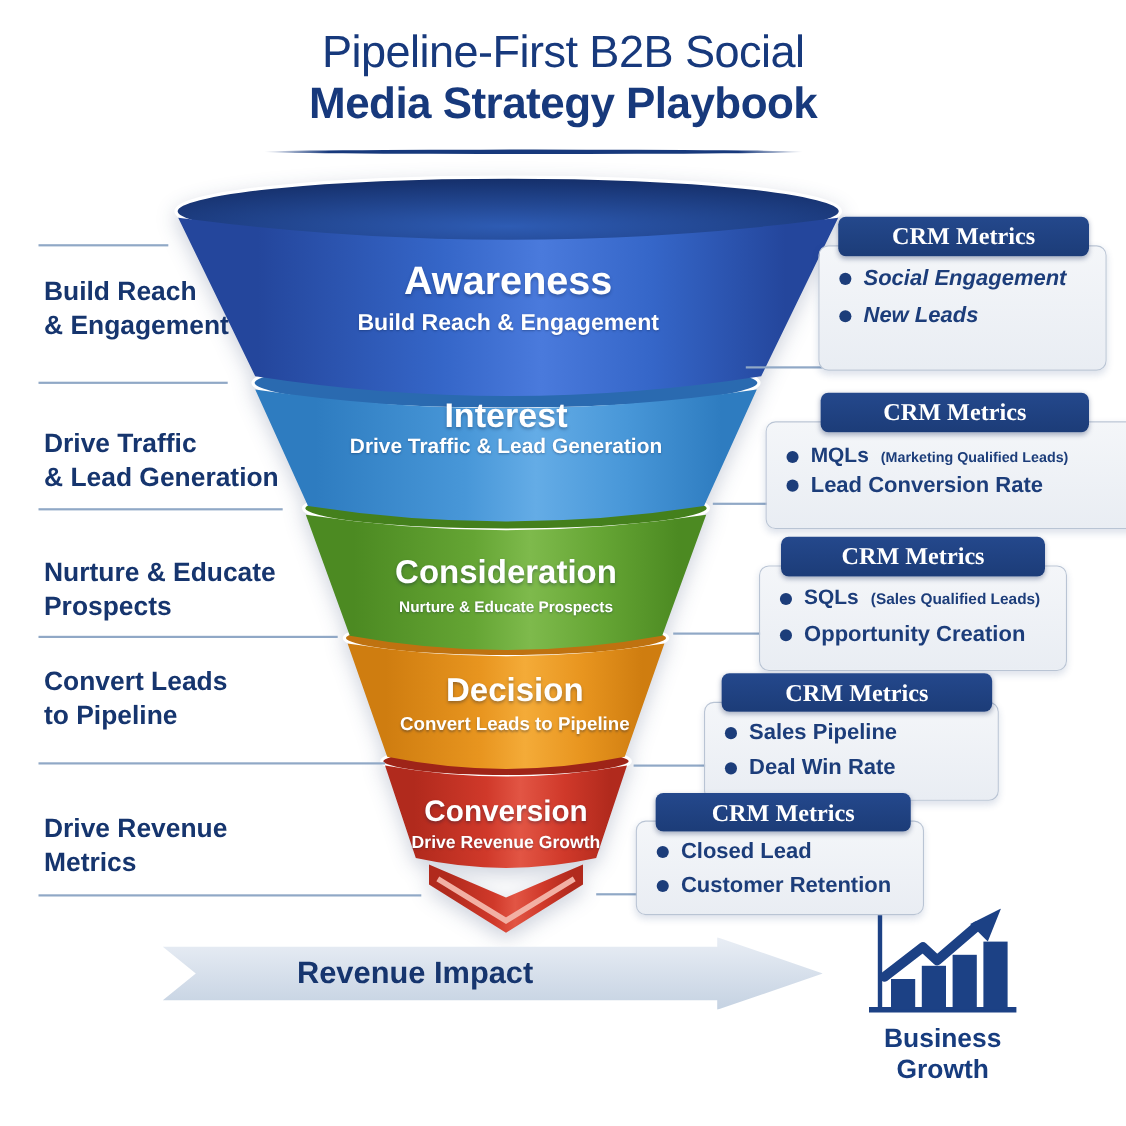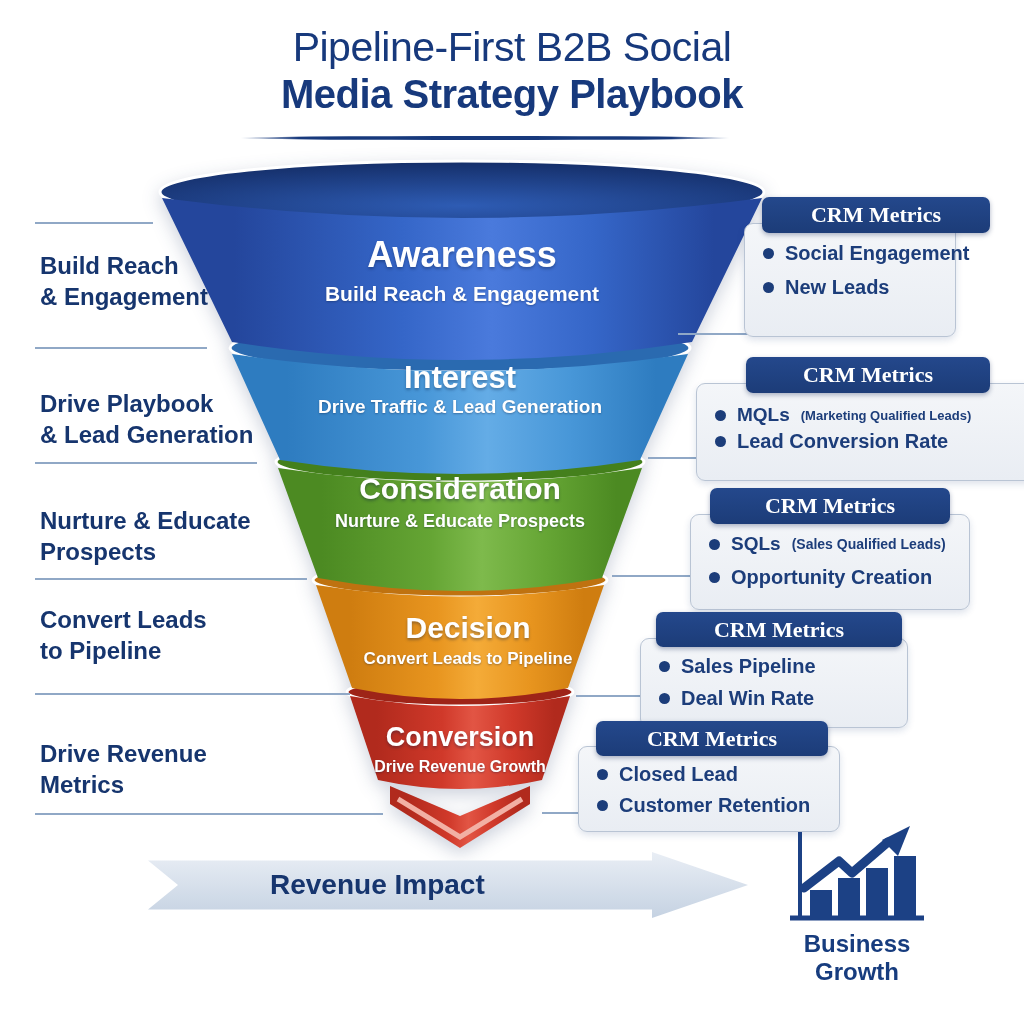--- a/index.html
+++ b/index.html
@@ -139,23 +139,23 @@
   </svg>
 
   <div class="stage-label" style="top:234px;left:262px;width:400px;">
     <div class="stage-name" style="font-size:36px;">Awareness</div>
     <div class="stage-sub" style="font-size:21px;margin-top:6px;">Build Reach &amp; Engagement</div>
   </div>
   <div class="stage-label" style="top:360px;left:285px;width:350px;">
     <div class="stage-name" style="font-size:31px;">Interest</div>
     <div class="stage-sub" style="font-size:19px;margin-top:0;">Drive Traffic &amp; Lead Generation</div>
   </div>
-  <div class="stage-label" style="top:472px;left:300px;width:320px;">
+  <div class="stage-label" style="top:504px;left:300px;width:320px;">
     <div class="stage-name" style="font-size:30px;">Consideration</div>
-    <div class="stage-sub" style="font-size:18px;margin-top:5px;">Nurture &amp; Educate Prospects</div>
+    <div class="stage-sub" style="font-size:14px;margin-top:5px;">Nurture &amp; Educate Prospects</div>
   </div>
   <div class="stage-label" style="top:611px;left:328px;width:280px;">
     <div class="stage-name" style="font-size:30px;">Decision</div>
     <div class="stage-sub" style="font-size:17px;margin-top:4px;">Convert Leads to Pipeline</div>
   </div>
   <div class="stage-label" style="top:722px;left:340px;width:240px;">
     <div class="stage-name" style="font-size:27px;">Conversion</div>
     <div class="stage-sub" style="font-size:16px;margin-top:5px;">Drive Revenue Growth</div>
   </div>
 
@@ -164,21 +164,21 @@
   <div class="rail-line" style="top:462px;left:35px;width:222px;"></div>
   <div class="rail-line" style="top:578px;left:35px;width:272px;"></div>
   <div class="rail-line" style="top:693px;left:35px;width:315px;"></div>
   <div class="rail-line" style="top:813px;left:35px;width:348px;"></div>
 
   <div class="side-label" style="top:250px;">
     <div>Build Reach</div>
     <div>&amp; Engagement</div>
   </div>
   <div class="side-label" style="top:388px;">
-    <div>Drive Playbook</div>
+    <div>Drive Traffic</div>
     <div>&amp; Lead Generation</div>
   </div>
   <div class="side-label" style="top:505px;">
     <div>Nurture &amp; Educate</div>
     <div>Prospects</div>
   </div>
   <div class="side-label" style="top:604px;">
     <div>Convert Leads</div>
     <div>to Pipeline</div>
   </div>
@@ -186,21 +186,21 @@
     <div>Drive Revenue</div>
     <div>Metrics</div>
   </div>
 
   <div class="rail-line" style="top:333px;left:678px;width:70px;"></div>
   <div class="rail-line" style="top:457px;left:648px;width:82px;"></div>
   <div class="rail-line" style="top:575px;left:612px;width:100px;"></div>
   <div class="rail-line" style="top:695px;left:576px;width:82px;"></div>
   <div class="rail-line" style="top:812px;left:542px;width:70px;"></div>
 
-  <div class="crm-body" style="left:744px;top:223px;width:212px;height:114px;">
+  <div class="crm-body" style="left:744px;top:223px;width:262px;height:114px;font-style:italic;">
     <div class="metric-row">
       <span class="metric-dot"></span>
       <span class="metric-label">Social Engagement</span>
       <span class="metric-note"></span>
     </div>
     <div class="metric-row">
       <span class="metric-dot"></span>
       <span class="metric-label">New Leads</span>
       <span class="metric-note"></span>
     </div>

